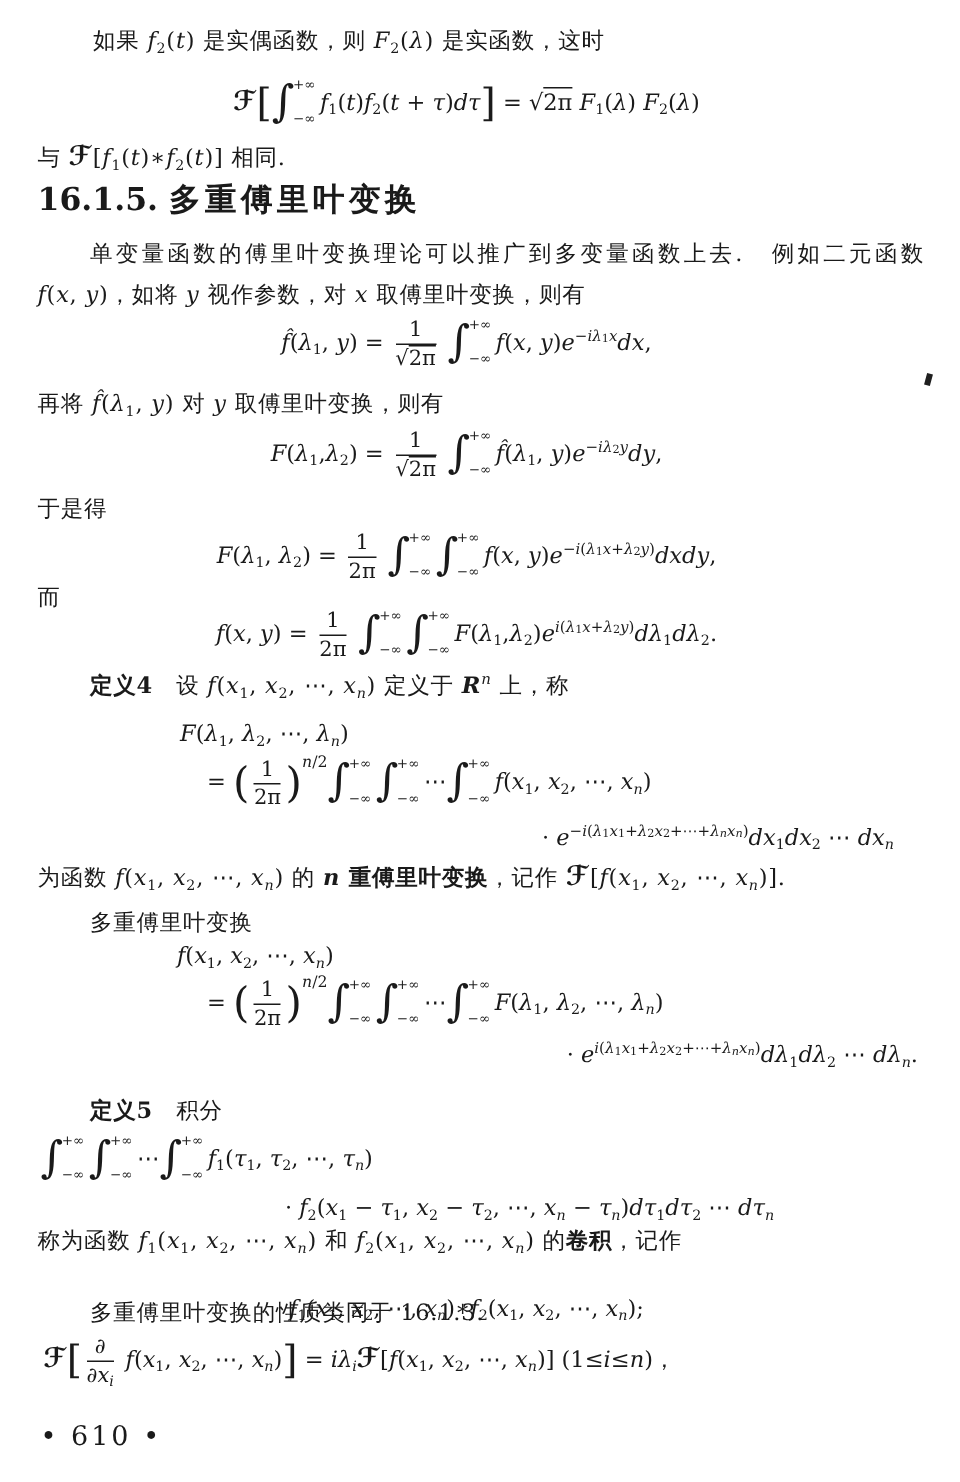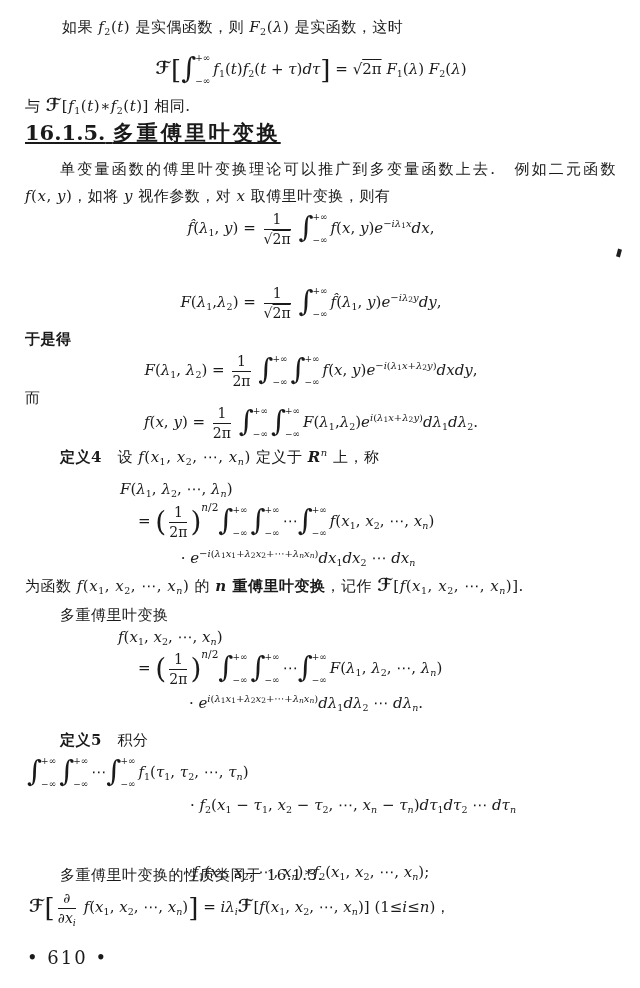--- a/index.html
+++ b/index.html
@@ -6,21 +6,21 @@
   body{
     width:640px;height:988px;background:#ffffff;position:relative;
     font-family:"DejaVu Serif","Liberation Serif",serif;
     color:#1a1a1a;overflow:hidden;
   }
   .page{position:absolute;inset:0;border-radius:11px;}
   .blk{position:absolute;font-size:15px;line-height:22px;white-space:nowrap;}
   .cn{letter-spacing:0.5px;}
   .jfy{white-space:normal;text-align:justify;text-align-last:justify;}
   .ctr{left:0;width:622px;text-align:center;}
-  .rgt{left:0;text-align:center;}
+  .rgt{left:0;text-align:right;}
   .fml{line-height:44px;}
   .fsm{line-height:24px;}
   b{font-weight:bold;}
   i{font-family:"DejaVu Serif","Liberation Serif",serif;}
   sub{font-size:9.5px;vertical-align:-3px;line-height:0;}
   sup{font-size:10px;vertical-align:6px;line-height:0;}
   sup sub{font-size:7.5px;vertical-align:-1px;}
   .scr{font-family:"DejaVu Sans","DejaVu Serif",serif;font-weight:bold;font-style:italic;font-size:18px;margin-right:1px;}
   .int{font-size:29px;vertical-align:middle;line-height:0;position:relative;top:-2px;}
   .lim{display:inline-flex;flex-direction:column;justify-content:space-between;height:32px;font-size:9px;line-height:1;vertical-align:middle;margin:0 3px 0 -1px;text-align:left;}
@@ -43,38 +43,39 @@
 
   <div class="blk cn" style="top:16px;left:62px;">如果 <i>f</i><sub>2</sub>(<i>t</i>) 是实偶函数，则 <i>F</i><sub>2</sub>(<i>λ</i>) 是实函数，这时</div>
 
   <div class="blk ctr fml" style="top:46px;"><span class="scr">ℱ</span><span class="lb">[</span><span class="int">∫</span><span class="lim">
         <span>+∞</span>
         <span>−∞</span>
       </span><i>f</i><sub>1</sub>(<i>t</i>)<i>f</i><sub>2</sub>(<i>t</i> + <i>τ</i>)<i>dτ</i><span class="rb">]</span> = <span class="rad">√<span class="ovl">2π</span></span> <i>F</i><sub>1</sub>(<i>λ</i>) <i>F</i><sub>2</sub>(<i>λ</i>)</div>
 
   <div class="blk cn" style="top:94px;left:25px;">与 <span class="scr">ℱ</span>[<i>f</i><sub>1</sub>(<i>t</i>)∗<i>f</i><sub>2</sub>(<i>t</i>)] 相同.</div>
 
-  <div class="blk hd" style="top:120px;left:25px;text-decoration:underline;"><span>16.1.5.</span> <span class="tt">多重傅里叶变换</span></div>
+  <div class="blk hd" style="top:120px;left:25px;"><span>16.1.5.</span> <span class="tt">多重傅里叶变换</span></div>
 
   <div class="blk cn" style="top:185px;left:25px;"><i>f</i>(<i>x</i>, <i>y</i>)，如将 <i>y</i> 视作参数，对 <i>x</i> 取傅里叶变换，则有</div>
 
   <div class="blk cn jfy" style="top:158px;left:60px;width:556px;">单变量函数的傅里叶变换理论可以推广到多变量函数上去.　例如二元函数</div>
 
   <div class="blk ctr fml" style="top:206px;"><i>f̂</i>(<i>λ</i><sub>1</sub>, <i>y</i>) = <span class="frac"><span class="fn">1</span><span class="fd">√<span class="ovl">2π</span></span></span> <span class="int">∫</span><span class="lim">
         <span>+∞</span>
         <span>−∞</span>
       </span><i>f</i>(<i>x</i>, <i>y</i>)<i>e</i><sup>−<i>iλ</i><sub>1</sub><i>x</i></sup><i>dx</i>,</div>
 
+  <div class="blk cn" style="top:258px;left:25px;">再将 <i>f̂</i>(<i>λ</i><sub>1</sub>, <i>y</i>) 对 <i>y</i> 取傅里叶变换，则有</div>
 
   <div class="blk ctr fml" style="top:280px;"><i>F</i>(<i>λ</i><sub>1</sub>,<i>λ</i><sub>2</sub>) = <span class="frac"><span class="fn">1</span><span class="fd">√<span class="ovl">2π</span></span></span> <span class="int">∫</span><span class="lim">
         <span>+∞</span>
         <span>−∞</span>
       </span><i>f̂</i>(<i>λ</i><sub>1</sub>, <i>y</i>)<i>e</i><sup>−<i>iλ</i><sub>2</sub><i>y</i></sup><i>dy</i>,</div>
 
-  <div class="blk cn" style="top:328px;left:25px;font-weight:bold;">于是得</div>
+  <div class="blk cn" style="top:328px;left:25px;">于是得</div>
 
   <div class="blk ctr fml" style="top:348px;"><i>F</i>(<i>λ</i><sub>1</sub>, <i>λ</i><sub>2</sub>) = <span class="frac"><span class="fn">1</span><span class="fd">2π</span></span> <span class="int">∫</span><span class="lim">
         <span>+∞</span>
         <span>−∞</span>
       </span><span class="int">∫</span><span class="lim">
         <span>+∞</span>
         <span>−∞</span>
       </span><i>f</i>(<i>x</i>, <i>y</i>)<i>e</i><sup>−<i>i</i>(<i>λ</i><sub>1</sub><i>x</i>+<i>λ</i><sub>2</sub><i>y</i>)</sup><i>dxdy</i>,</div>
 
   <div class="blk cn" style="top:387px;left:25px;">而</div>
@@ -131,20 +132,21 @@
       </span><span class="int">∫</span><span class="lim">
         <span>+∞</span>
         <span>−∞</span>
       </span>⋯<span class="int">∫</span><span class="lim">
         <span>+∞</span>
         <span>−∞</span>
       </span><i>f</i><sub>1</sub>(<i>τ</i><sub>1</sub>, <i>τ</i><sub>2</sub>, ⋯, <i>τ</i><sub><i>n</i></sub>)</div>
 
   <div class="blk ctr fsm" style="top:793px;width:640px;padding-left:33px;">· <i>f</i><sub>2</sub>(<i>x</i><sub>1</sub> − <i>τ</i><sub>1</sub>, <i>x</i><sub>2</sub> − <i>τ</i><sub>2</sub>, ⋯, <i>x</i><sub><i>n</i></sub> − <i>τ</i><sub><i>n</i></sub>)<i>dτ</i><sub>1</sub><i>dτ</i><sub>2</sub> ⋯ <i>dτ</i><sub><i>n</i></sub></div>
 
+  <div class="blk cn" style="top:816px;left:25px;">称为函数 <i>f</i><sub>1</sub>(<i>x</i><sub>1</sub>, <i>x</i><sub>2</sub>, ⋯, <i>x</i><sub><i>n</i></sub>) 和 <i>f</i><sub>2</sub>(<i>x</i><sub>1</sub>, <i>x</i><sub>2</sub>, ⋯, <i>x</i><sub><i>n</i></sub>) 的<b>卷积</b>，记作</div>
 
   <div class="blk ctr fsm" style="top:860px;"><i>f</i><sub>1</sub>(<i>x</i><sub>1</sub>, <i>x</i><sub>2</sub>, ⋯, <i>x</i><sub><i>n</i></sub>)∗<i>f</i><sub>2</sub>(<i>x</i><sub>1</sub>, <i>x</i><sub>2</sub>, ⋯, <i>x</i><sub><i>n</i></sub>);</div>
 
   <div class="blk cn" style="top:864px;left:60px;">多重傅里叶变换的性质类同于 16.1.3.</div>
 
   <div class="blk fml" style="top:884px;left:29px;"><span class="scr">ℱ</span><span class="lb">[</span><span class="frac"><span class="fn">∂</span><span class="fd">∂<i>x</i><sub><i>i</i></sub></span></span> <i>f</i>(<i>x</i><sub>1</sub>, <i>x</i><sub>2</sub>, ⋯, <i>x</i><sub><i>n</i></sub>)<span class="rb">]</span> = <i>iλ</i><sub><i>i</i></sub><span class="scr">ℱ</span>[<i>f</i>(<i>x</i><sub>1</sub>, <i>x</i><sub>2</sub>, ⋯, <i>x</i><sub><i>n</i></sub>)] (1≤<i>i</i>≤<i>n</i>)，</div>
 
   <div class="blk footer" style="top:947px;left:27px;">• 610 •</div>
 
   <div class="speck"></div>

